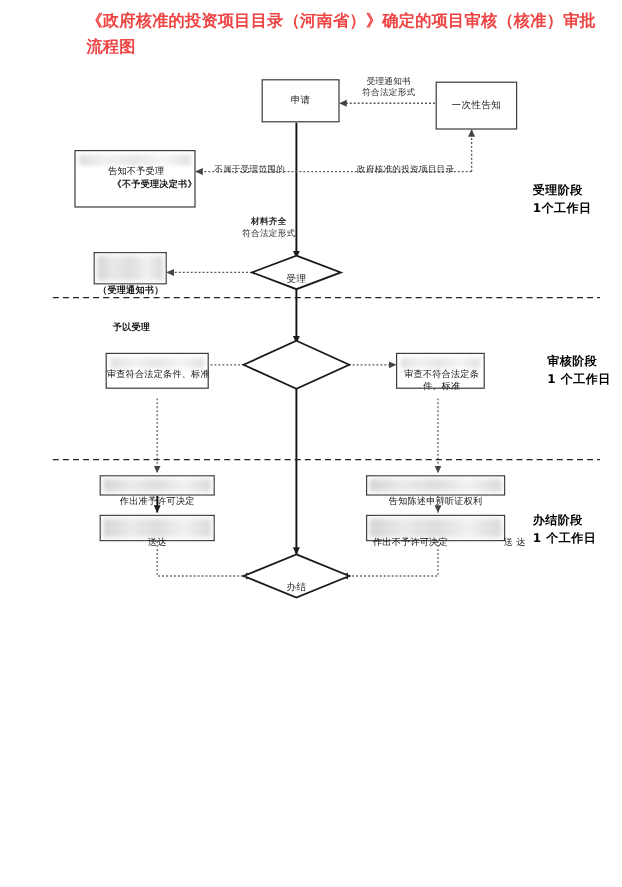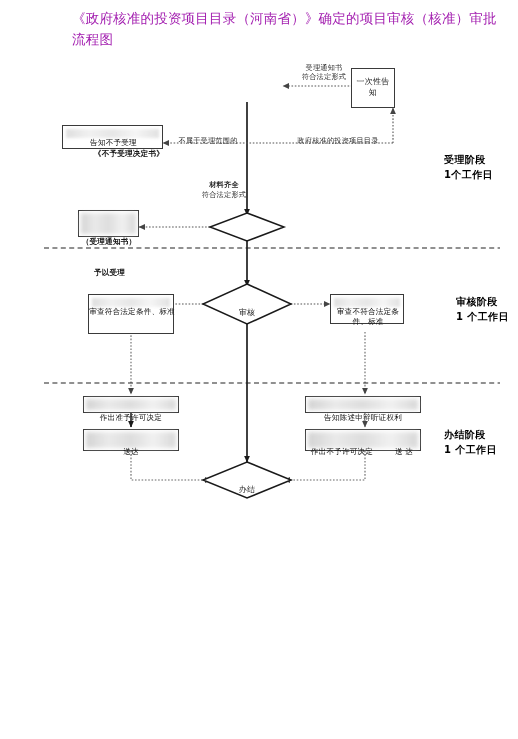--- a/index.html
+++ b/index.html
@@ -22,23 +22,23 @@
     height: 739px;
   }
 
   
   .doc-title {
     position: absolute;
     left: 72px;
     top: 8px;
     width: 432px;
     font-size: 13.5px;
-    font-weight: normal;
+    font-weight: bold;
     line-height: 1.55;
-    color: #a21caf;
+    color: #ef4444;
     letter-spacing: 0.2px;
   }
 
   
   .flow-canvas {
     position: absolute;
     left: 0;
     top: 55px;
     width: 518px;
     height: 460px;
@@ -188,60 +188,63 @@
 
       <polyline points="365,396 365,425 284,425" fill="none" stroke="#666" stroke-width="1.1" stroke-dasharray="1.6,1.7" marker-end="url(#ah-dot)"></polyline>
 
       <polygon points="247,158 284,172 247,186 210,172" fill="#ffffff" stroke="#1a1a1a" stroke-width="1.5"></polygon>
 
       <polygon points="247,229 291,249 247,269 203,249" fill="#ffffff" stroke="#1a1a1a" stroke-width="1.5"></polygon>
 
       <polygon points="247,407 291,425 247,443 203,425" fill="#ffffff" stroke="#1a1a1a" stroke-width="1.5"></polygon>
     </svg>
 
-
-    <div class="node" style="left:351px; top:13px; width:44px; height:40px;">
+    <div class="node" style="left:218px; top:11px; width:65px; height:36px;">
+      <span class="node-label">申请</span>
+    </div>
+
+    <div class="node" style="left:363px; top:13px; width:68px; height:40px;">
       <span class="node-label">一次性告知</span>
     </div>
 
-    <div class="node redacted-band" style="left:62px; top:70px; width:101px; height:24px; position:absolute; display:block;">
+    <div class="node redacted-band" style="left:62px; top:70px; width:101px; height:48px; position:absolute; display:block;">
       <div class="overlay-text" style="left:0; top:12px; width:101px;">告知不予受理</div>
       <div class="overlay-text" style="left:0; top:23px; width:101px; font-weight:bold;text-align:right;">《不予受理决定书》</div>
     </div>
 
     <div class="node redacted-band2" style="left:78px; top:155px; width:61px; height:27px; position:absolute; display:block;">
       <div class="overlay-text" style="left:0; top:9px; width:61px; font-weight:bold;margin-top:48px;">予以受理</div>
     </div>
     <div class="overlay-text" style="left:74px; top:182px; width:70px; font-weight:bold;">（受理通知书）</div>
 
-    <div class="node redacted-band" style="left:88px; top:239px; width:86px; height:40px; position:absolute; display:block;padding-left:45px;">
+    <div class="node redacted-band" style="left:88px; top:239px; width:86px; height:30px; position:absolute; display:block;padding-left:45px;">
       <div class="overlay-text wrap" style="left:0; top:12px; width:86px;">审查符合法定条件、标准</div>
     </div>
 
     <div class="node redacted-band" style="left:330px; top:239px; width:74px; height:30px; position:absolute; display:block;">
       <div class="overlay-text wrap" style="left:0; top:12px; width:74px;">审查不符合法定条件、标准</div>
     </div>
 
     <div class="node redacted-band2" style="left:83px; top:341px; width:96px; height:17px; position:absolute; display:block;"></div>
     <div class="overlay-text" style="left:78px; top:358px; width:106px;">作出准予许可决定</div>
 
     <div class="node redacted-band2" style="left:83px; top:374px; width:96px; height:22px; position:absolute; display:block;"></div>
     <div class="overlay-text" style="left:100px; top:392px; width:62px;">送达</div>
 
     <div class="node redacted-band2" style="left:305px; top:341px; width:116px; height:17px; position:absolute; display:block;"></div>
     <div class="overlay-text" style="left:300px; top:358px; width:126px;">告知陈述申辩听证权利</div>
 
     <div class="node redacted-band2" style="left:305px; top:374px; width:116px; height:22px; position:absolute; display:block;"></div>
     <div class="overlay-text" style="left:292px; top:392px; width:100px;">作出不予许可决定</div>
-    <div class="overlay-text" style="left:384px; top:392px; width:40px;">送 达</div>
-
-
-    <div class="diamond" style="left:203px; top:229px; width:88px; height:40px;">
-      <span class="dm-label" style="top:23px;">审核</span>
-    </div>
+    <div class="overlay-text" style="left:409px; top:392px; width:40px;">送 达</div>
+
+    <div class="diamond" style="left:210px; top:158px; width:74px; height:28px;">
+      <span class="dm-label" style="top:14px;">受理</span>
+    </div>
+
 
     <div class="diamond" style="left:203px; top:407px; width:88px; height:36px;">
       <span class="dm-label" style="top:22px;">办结</span>
     </div>
 
     <div class="edge-label" style="left:291px; top:8px; width:66px;">受理通知书</div>
     <div class="edge-label" style="left:291px; top:17px; width:66px;">符合法定形式</div>
 
     <div class="edge-label" style="left:166px; top:81px; width:84px;">不属于受理范围的</div>
 

